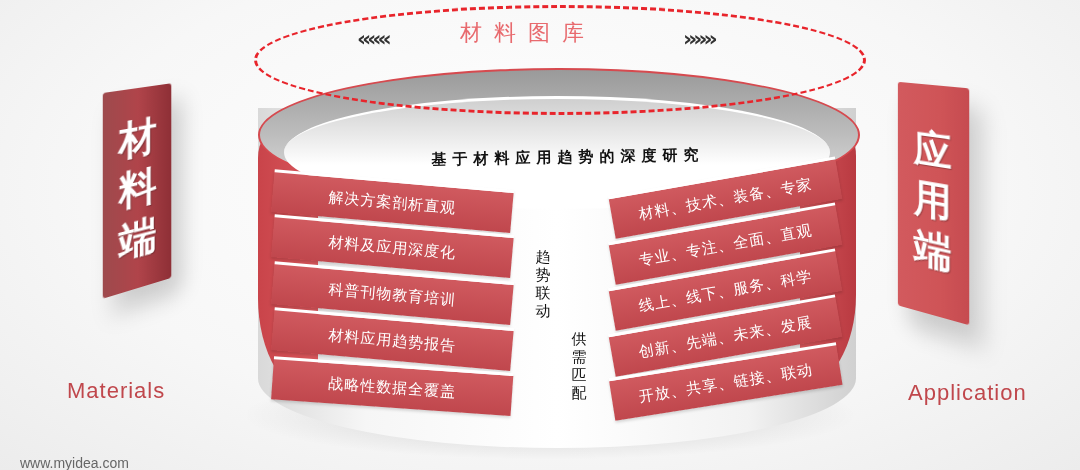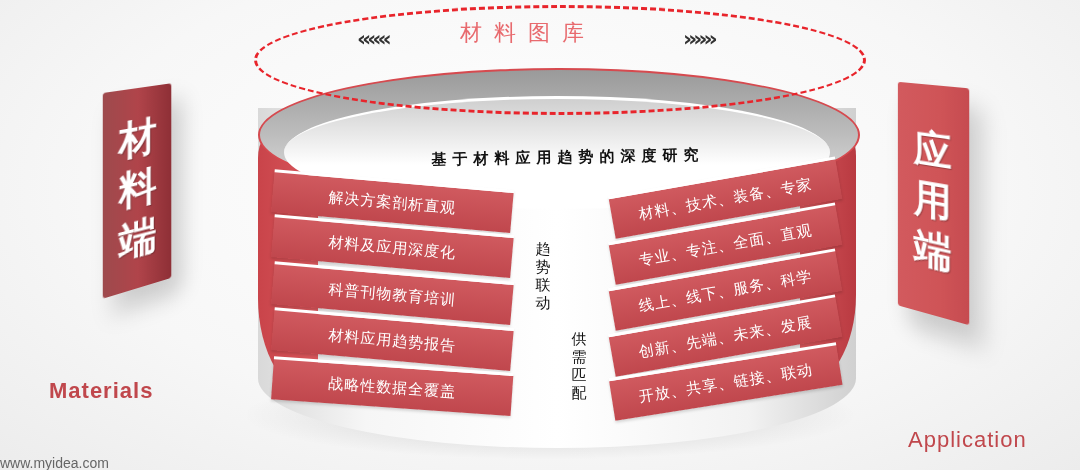--- a/index.html
+++ b/index.html
@@ -12,21 +12,21 @@
   .side-panel {
     position:absolute; width:72px; height:200px;
     background: linear-gradient(90deg, #9e4a4d 0%, #b0444a 50%, #8e2f36 100%);
     box-shadow: 12px 18px 24px rgba(0,0,0,0.18);
     display:flex; flex-direction:column; align-items:center; justify-content:center; gap:6px;
   }
   .side-panel.left { left:102px; top:88px; transform: perspective(400px) rotateY(18deg) skewY(-12deg); border-radius:3px; }
   .side-panel.right { left:895px; top:85px; width:75px; height:230px; background: linear-gradient(90deg, #d25a5e 0%, #cf5457 60%, #c64b50 100%); transform: perspective(400px) rotateY(-18deg) skewY(10deg); border-radius:3px; }
   .side-char { color:#fff; font-size:40px; font-weight:bold; line-height:1.1; font-family:"DejaVu Sans", sans-serif; text-shadow:1px 1px 1px rgba(0,0,0,0.25); }
   .side-label { position:absolute; color:#c0474c; font-size:22px; font-family:"Liberation Sans", sans-serif; letter-spacing:1px; }
-  .watermark { position:absolute; left:0; top:455px; color:#666; font-size:14px; font-family:"Liberation Sans", sans-serif; }
+  .watermark { position:absolute; left:0; top:455px; color:#666; font-size:14px; font-family:"Liberation Sans", sans-serif;padding-left:20px; }
 
   
   .cyl-shadow { position:absolute; left:240px; top:370px; width:620px; height:90px; border-radius:50%; background: radial-gradient(ellipse at center, rgba(0,0,0,0.18) 0%, rgba(0,0,0,0) 70%); }
   .cyl-body {
     position:absolute; left:258px; top:108px; width:598px; height:340px;
     border-radius: 0 0 300px 300px / 0 0 70px 70px;
     background: linear-gradient(90deg, #d9d9d9 0%, #f6f6f6 18%, #ffffff 50%, #f2f2f2 82%, #d0d0d0 100%);
   }
   .cyl-top-ring {
     position:absolute; left:258px; top:68px; width:598px; height:130px; border-radius:50%;
@@ -74,22 +74,22 @@
 <div class="side-panel left">
   <span class="side-char">材</span>
   <span class="side-char">料</span>
   <span class="side-char">端</span>
 </div>
 <div class="side-panel right">
   <span class="side-char">应</span>
   <span class="side-char">用</span>
   <span class="side-char">端</span>
 </div>
-<div class="side-label" style="left:49px; top:378px;font-weight:bold;">Materials</div>
-<div class="side-label" style="left:908px; top:380px;margin-top:47px;">Application</div>
+<div class="side-label" style="left:67px; top:378px;">Materials</div>
+<div class="side-label" style="left:908px; top:380px;">Application</div>
 <div class="watermark">www.myidea.com</div>
 
 <div class="cyl-shadow"></div>
 <div class="cyl-body"></div>
 <div class="red-wrap-left"></div>
 <div class="red-wrap-right"></div>
 <div class="cyl-top-ring"></div>
 <div class="cyl-inner"></div>
 
 <div class="headline">基于材料应用趋势的深度研究</div>
@@ -99,19 +99,19 @@
 <div class="band left" style="top:282px; transform:rotate(5deg);">科普刊物教育培训</div>
 <div class="band left" style="top:328px; transform:rotate(5deg);">材料应用趋势报告</div>
 <div class="band left" style="top:373px; transform:rotate(4deg);">战略性数据全覆盖</div>
 
 <div class="band right" style="top:196px; transform:rotate(-10deg);">材料、技术、装备、专家</div>
 <div class="band right" style="top:242px; transform:rotate(-10deg);">专业、专注、全面、直观</div>
 <div class="band right" style="top:288px; transform:rotate(-10deg);">线上、线下、服务、科学</div>
 <div class="band right" style="top:334px; transform:rotate(-10deg);">创新、先端、未来、发展</div>
 <div class="band right" style="top:378px; transform:rotate(-9deg);">开放、共享、链接、联动</div>
 
-<div class="vertical-text" style="left:534px; top:240px;">趋势联动</div>
+<div class="vertical-text" style="left:534px; top:248px;">趋势联动</div>
 <div class="vertical-text" style="left:570px; top:330px;text-align:center;">供需匹配</div>
 
 <div class="dashed-ellipse"></div>
 <div class="chev l">«««</div>
 <div class="title">材料图库</div>
 <div class="chev r">»»»</div>
 
 </body></html>

